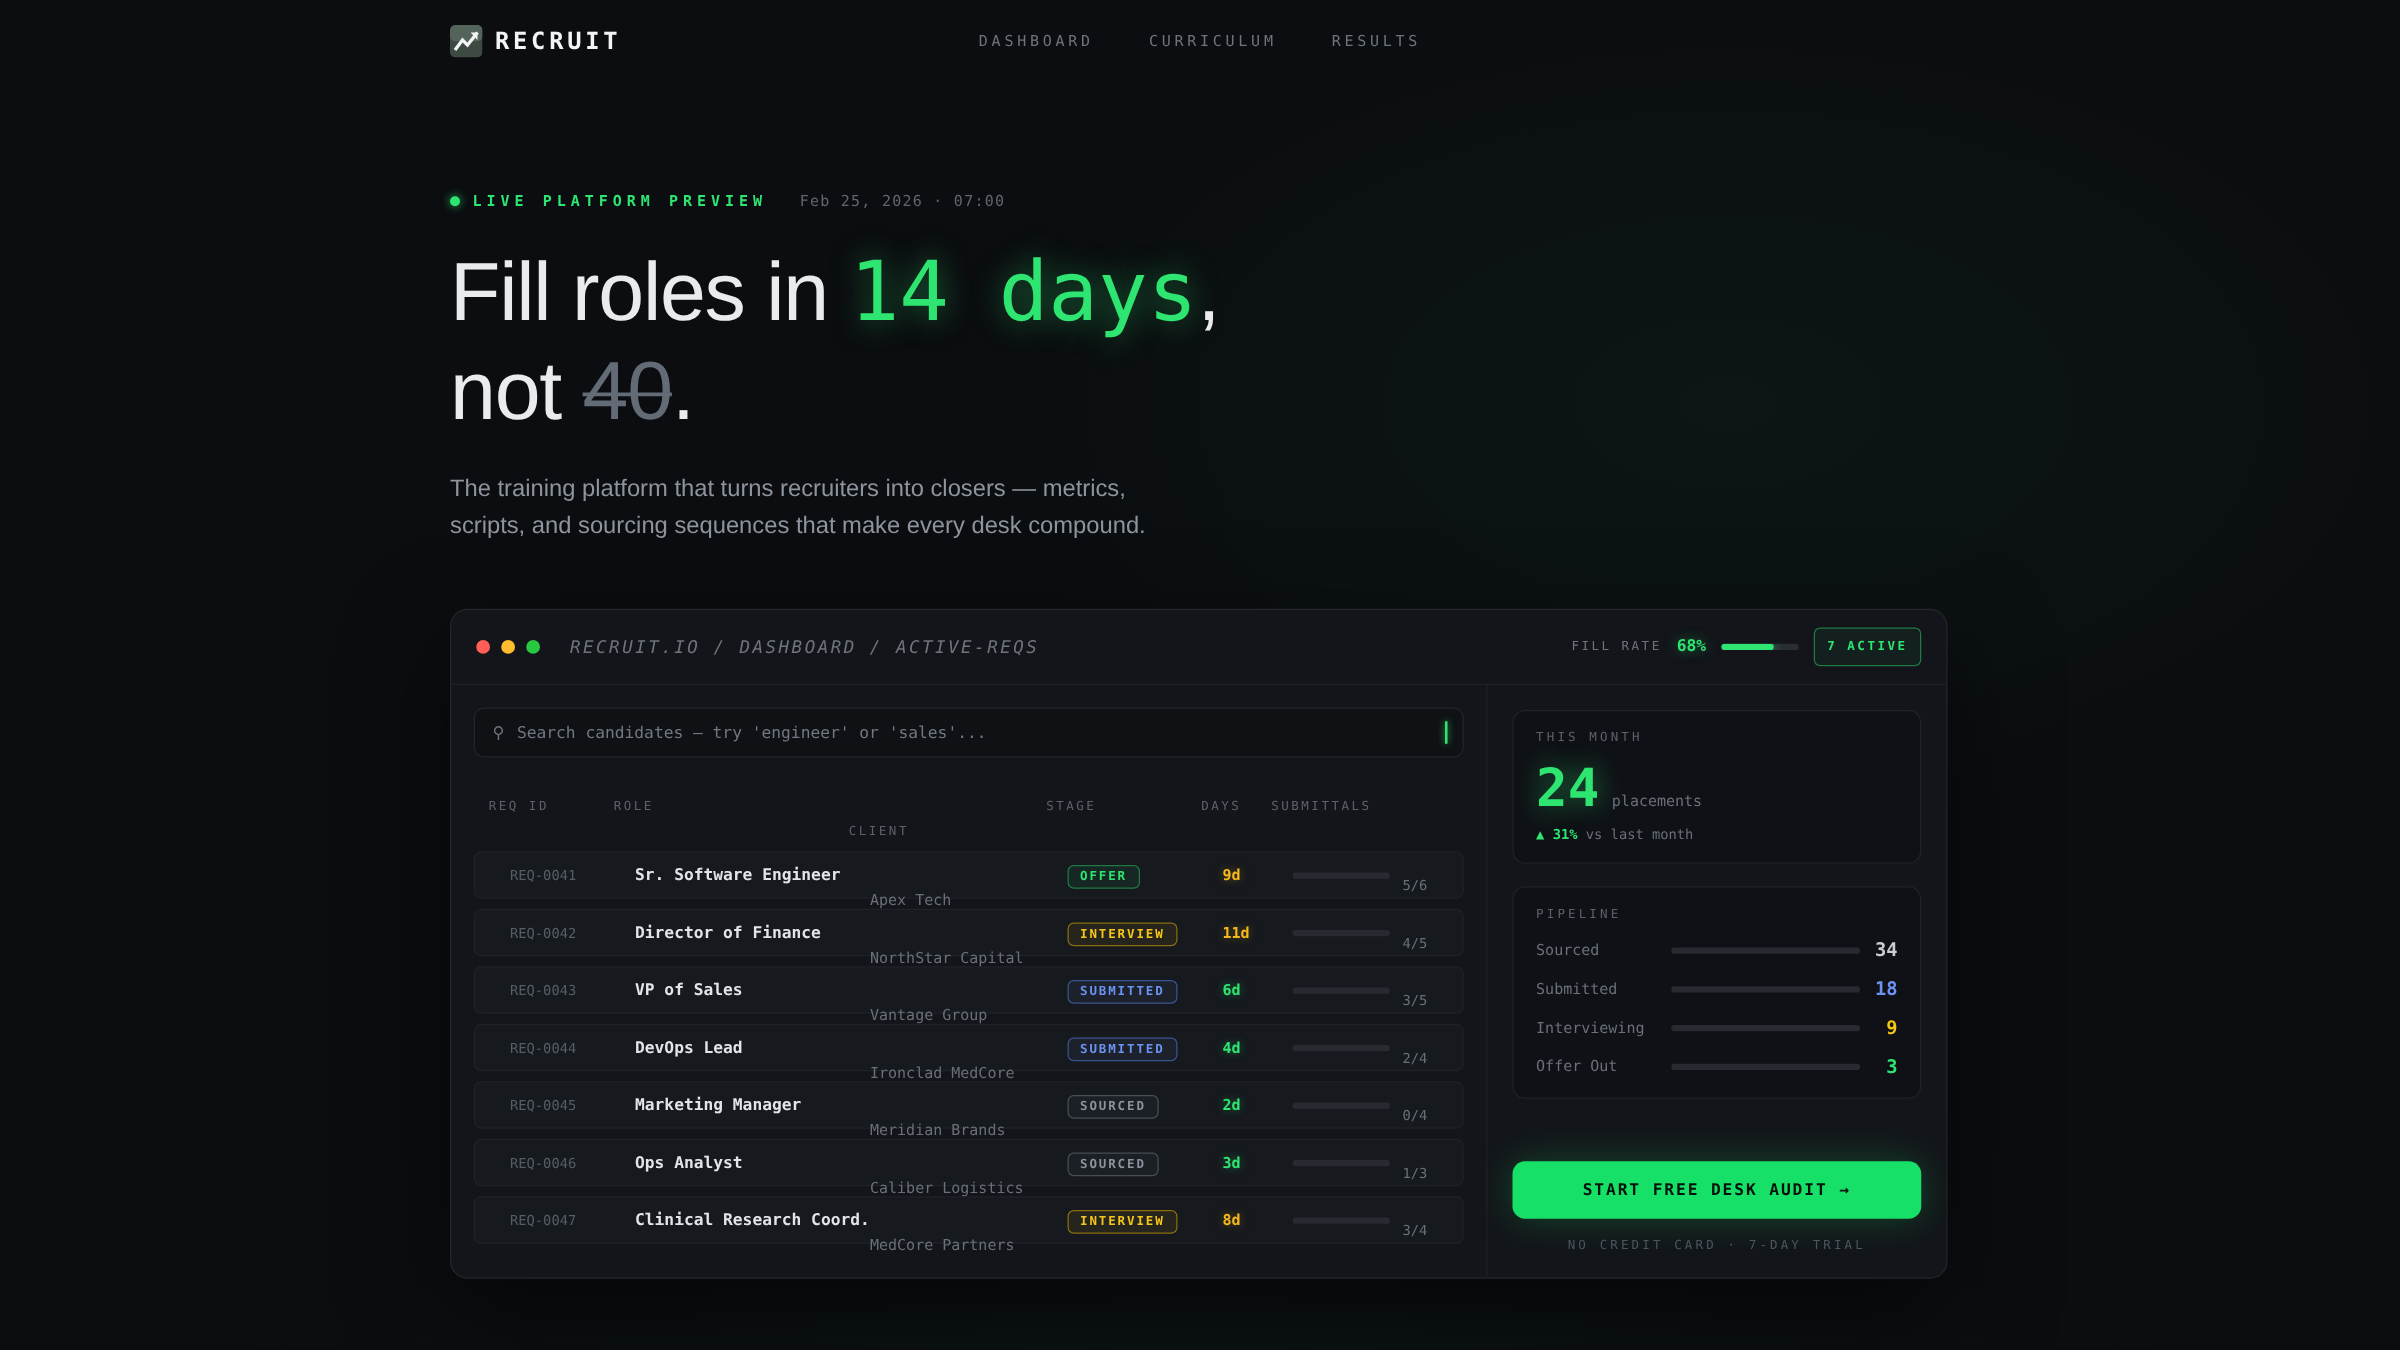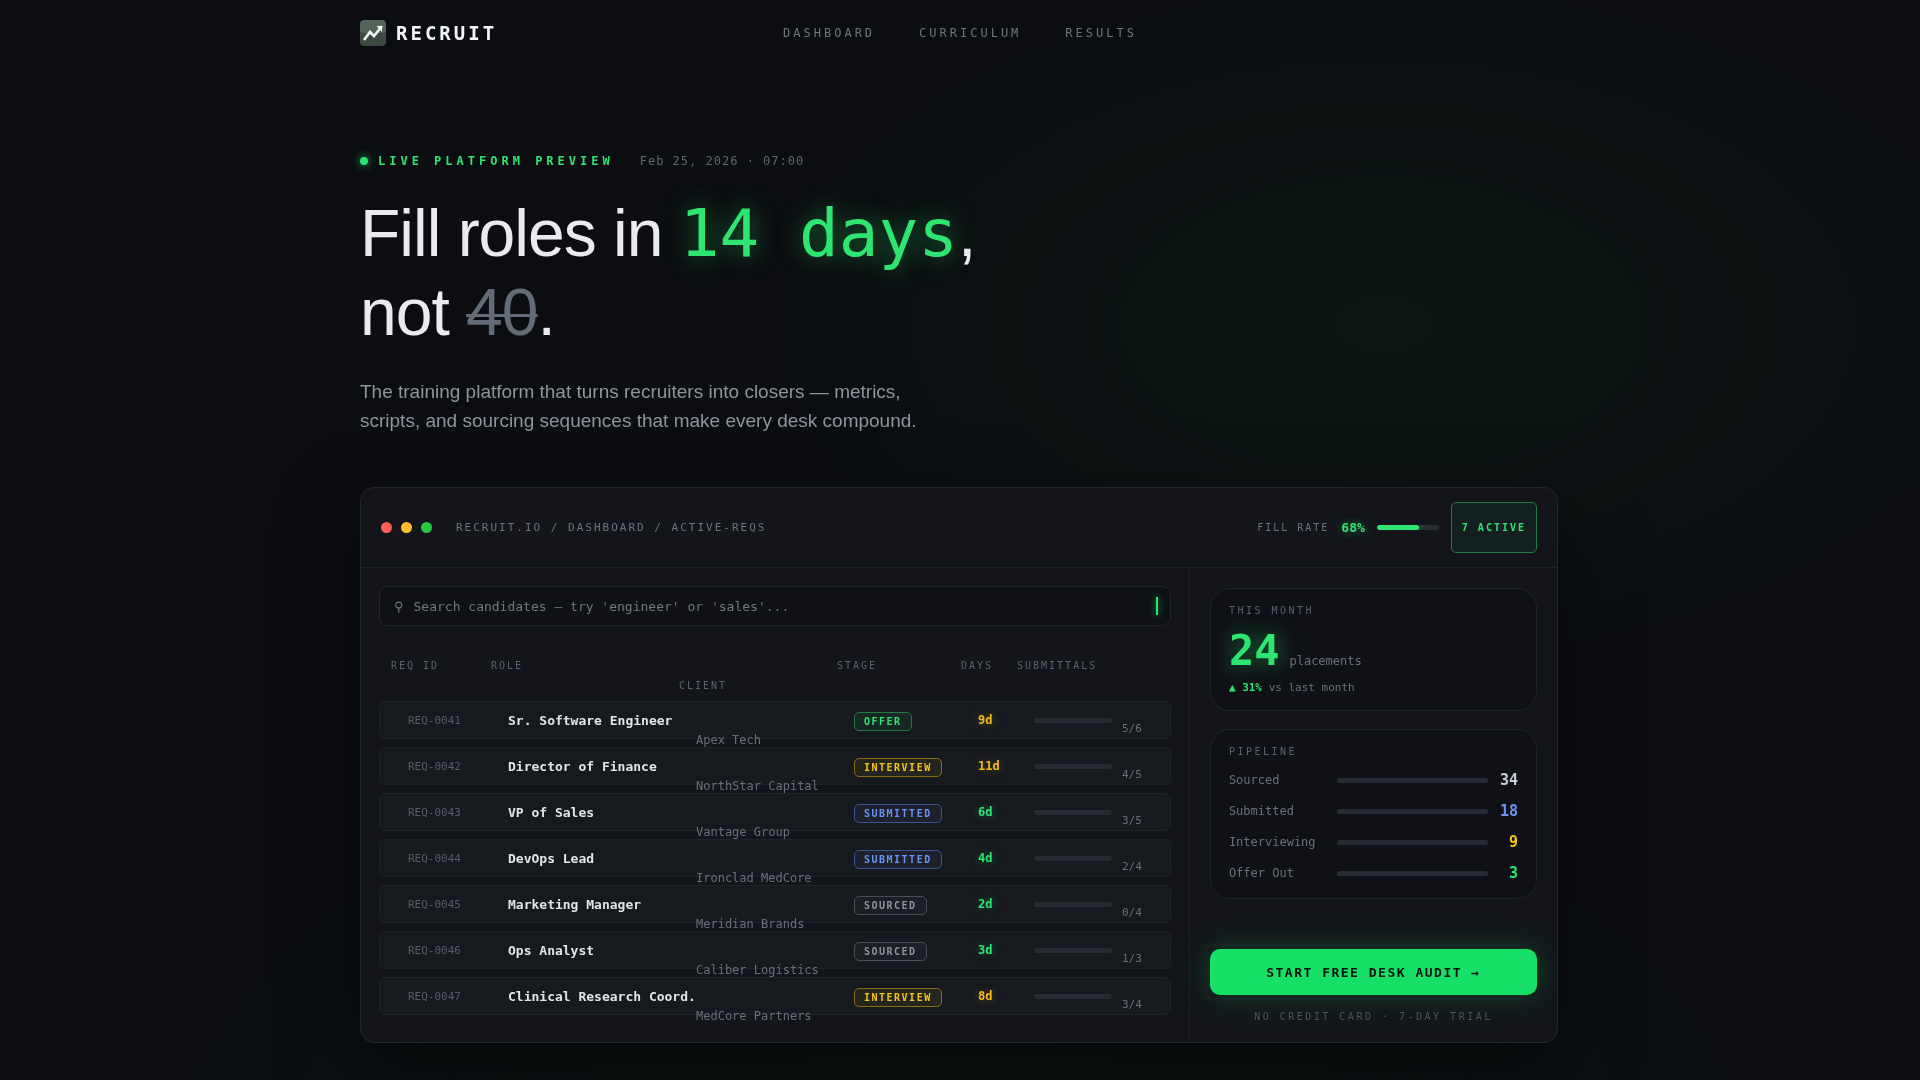--- a/index.html
+++ b/index.html
@@ -54,30 +54,30 @@
     box-shadow:0 30px 80px rgba(0,0,0,.55);
     overflow:hidden;
   }
   .win-header {
     display:flex; align-items:center; padding:14px 20px;
     border-bottom:1px solid #1e2127;
   }
   .lights { display:flex; gap:9px; margin-right:24px; }
   .light { width:11px; height:11px; border-radius:50%; }
   .light.red { background:#ff5f57; } .light.yellow { background:#febc2e; } .light.green { background:#28c840; }
-  .breadcrumb { font-size:11px; letter-spacing:2px; color:#6d747e; }
+  .breadcrumb { font-size:14px; letter-spacing:2px; color:#6d747e;font-style:italic; }
   .win-header-right { margin-left:auto; display:flex; align-items:center; gap:12px; }
   .fill-rate-label { font-size:10px; letter-spacing:2px; color:#6d747e; }
   .fill-rate-value { font-size:13px; font-weight:bold; color:#2ee571; text-shadow:0 0 10px rgba(46,229,113,.5); }
   .fill-track { width:62px; height:5px; border-radius:3px; background:#2a2d33; overflow:hidden; }
   .fill-fill { height:100%; border-radius:3px; background:#2ee571; box-shadow:0 0 8px rgba(46,229,113,.7); }
   .active-badge {
     font-size:10px; font-weight:bold; letter-spacing:2px; color:#2ee571;
     border:1px solid #1f7a44; background:rgba(46,229,113,.06);
-    padding:19px 10px; border-radius:5px; cursor:pointer;
+    padding:9px 10px; border-radius:5px; cursor:pointer;
   }
 
   .win-body { display:flex; }
   .win-main { flex:1; padding:18px 18px 20px 18px; }
   .win-side { width:397px; border-left:1px solid #1e2127; padding:20px; display:flex; flex-direction:column; }
 
   
   .search {
     position:relative; display:flex; align-items:center; gap:10px;
     height:40px; padding:0 14px;
@@ -116,21 +116,21 @@
   .cell-days { font-size:12px; font-weight:bold; }
   .days-ok   { color:#2ee571; text-shadow:0 0 8px rgba(46,229,113,.4); }
   .days-warn { color:#f6b91c; text-shadow:0 0 8px rgba(246,185,28,.35); }
   .cell-sub { display:flex; align-items:center; gap:10px; }
   .sub-track { width:78px; height:5px; border-radius:3px; background:#272b31; overflow:hidden; }
   .sub-fill { height:100%; border-radius:3px; background:#2ee571; box-shadow:0 0 8px rgba(46,229,113,.65); }
   .sub-count { font-size:11px; color:#697079;margin-top:16px; }
 
   
   .panel {
-    background:#0f1116; border:1px solid #1f232a; border-radius:20px;
+    background:#0f1116; border:1px solid #1f232a; border-radius:10px;
     padding:16px 18px; margin-bottom:18px;
   }
   .panel-label { font-size:10px; letter-spacing:2.5px; color:#5b626c; }
   .big-stat { margin-top:10px; display:flex; align-items:baseline; gap:10px; }
   .big-stat-value { font-size:42px; font-weight:bold; color:#2ee571; text-shadow:0 0 22px rgba(46,229,113,.55); }
   .big-stat-unit { font-size:12px; color:#697079; }
   .delta-row { margin-top:6px; font-size:11px; color:#697079; }
   .delta-up { color:#2ee571; font-weight:bold; }
 
   .pipe-row { display:flex; align-items:center; margin-top:13px; }

